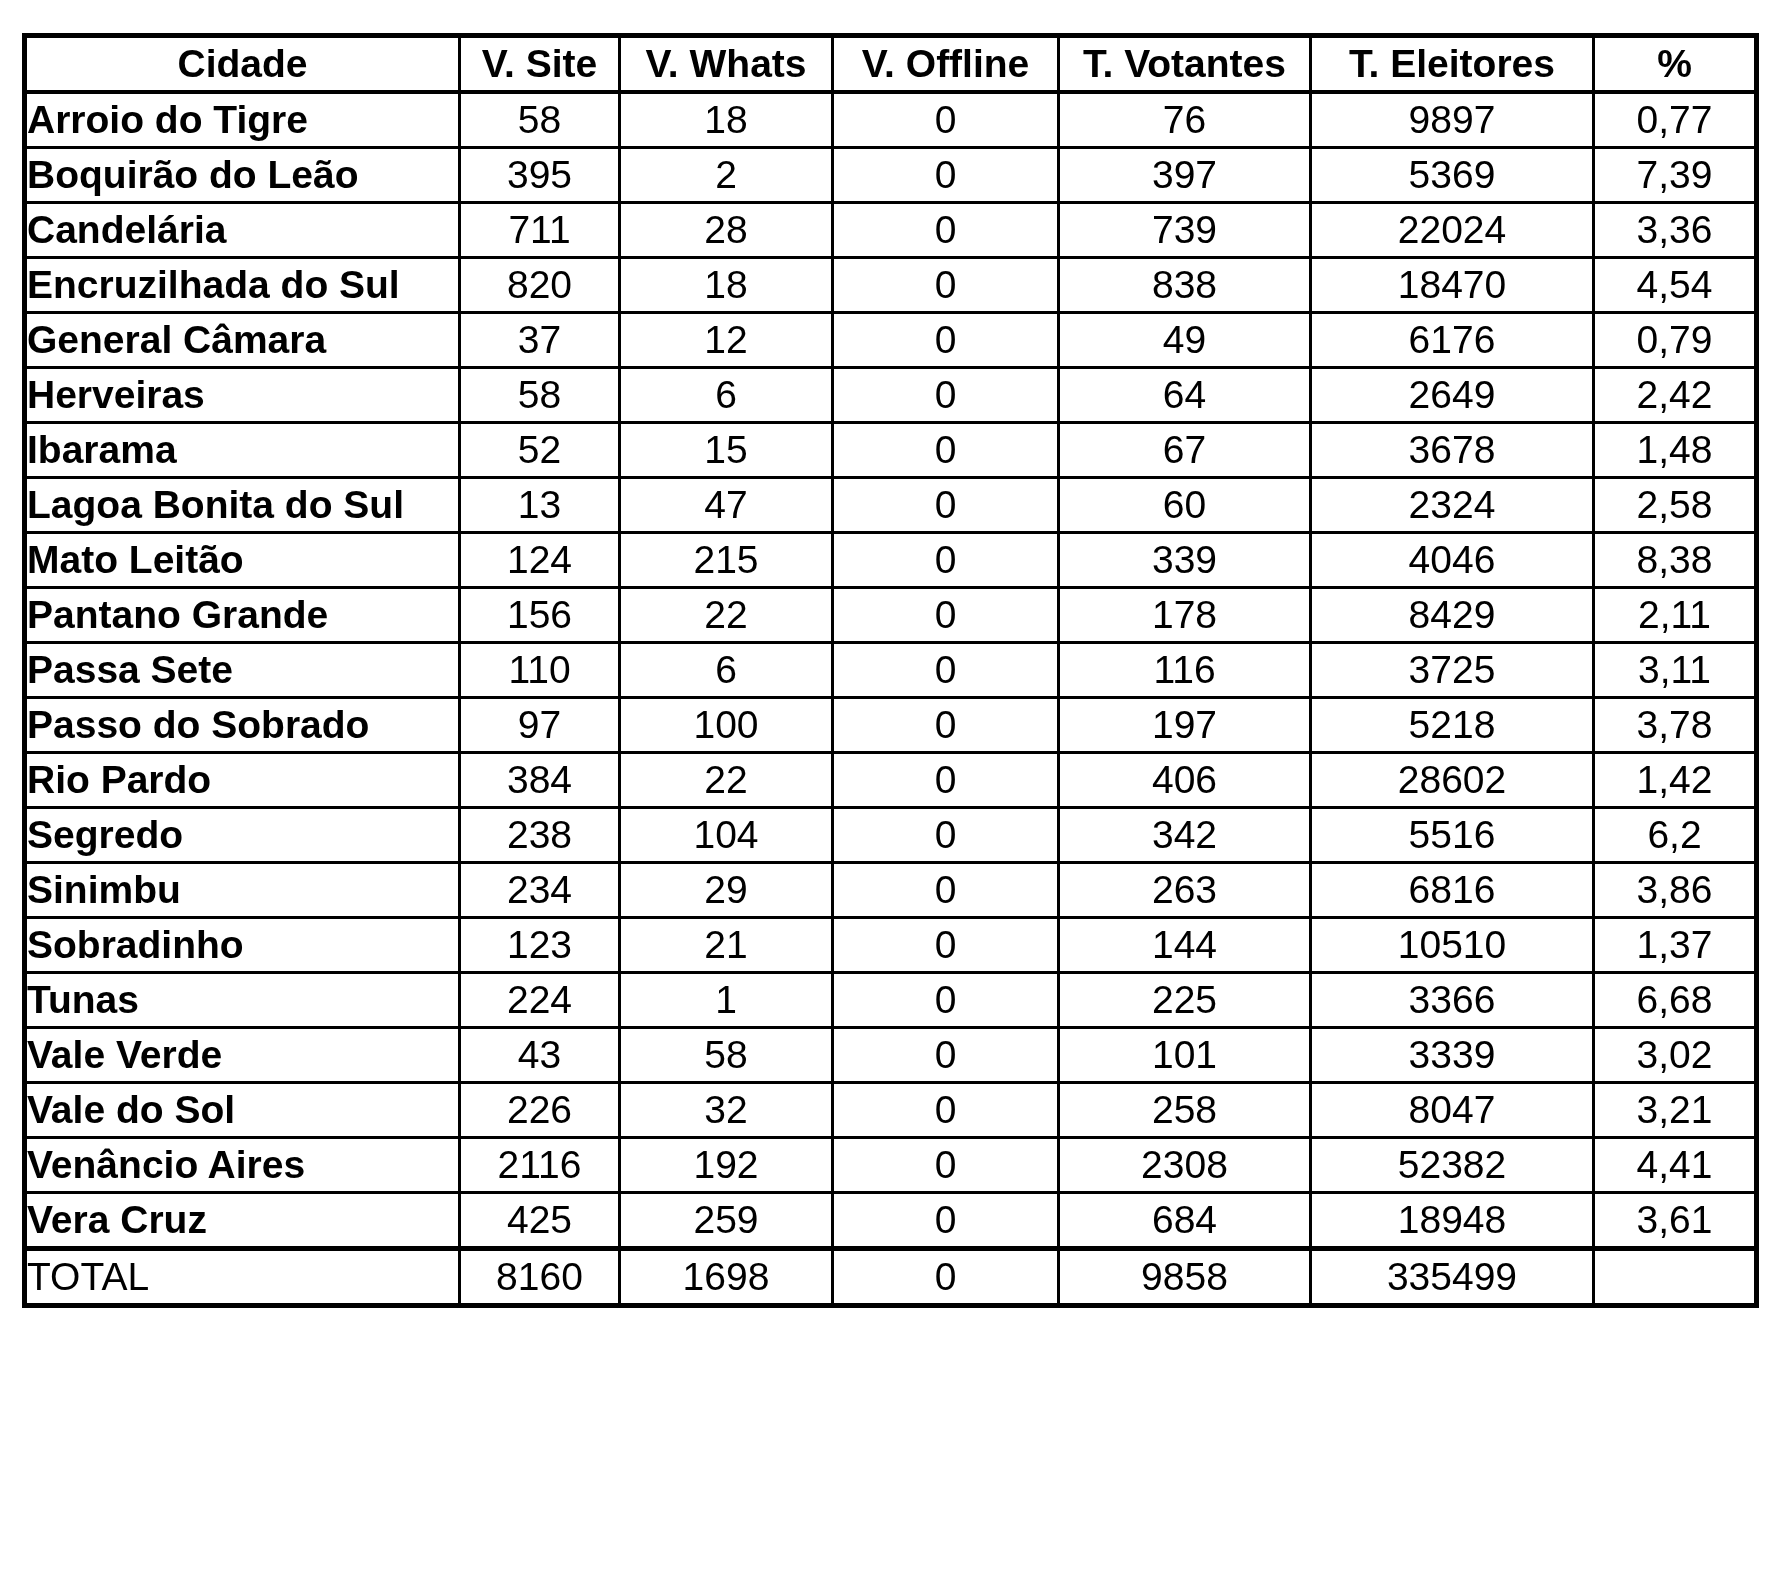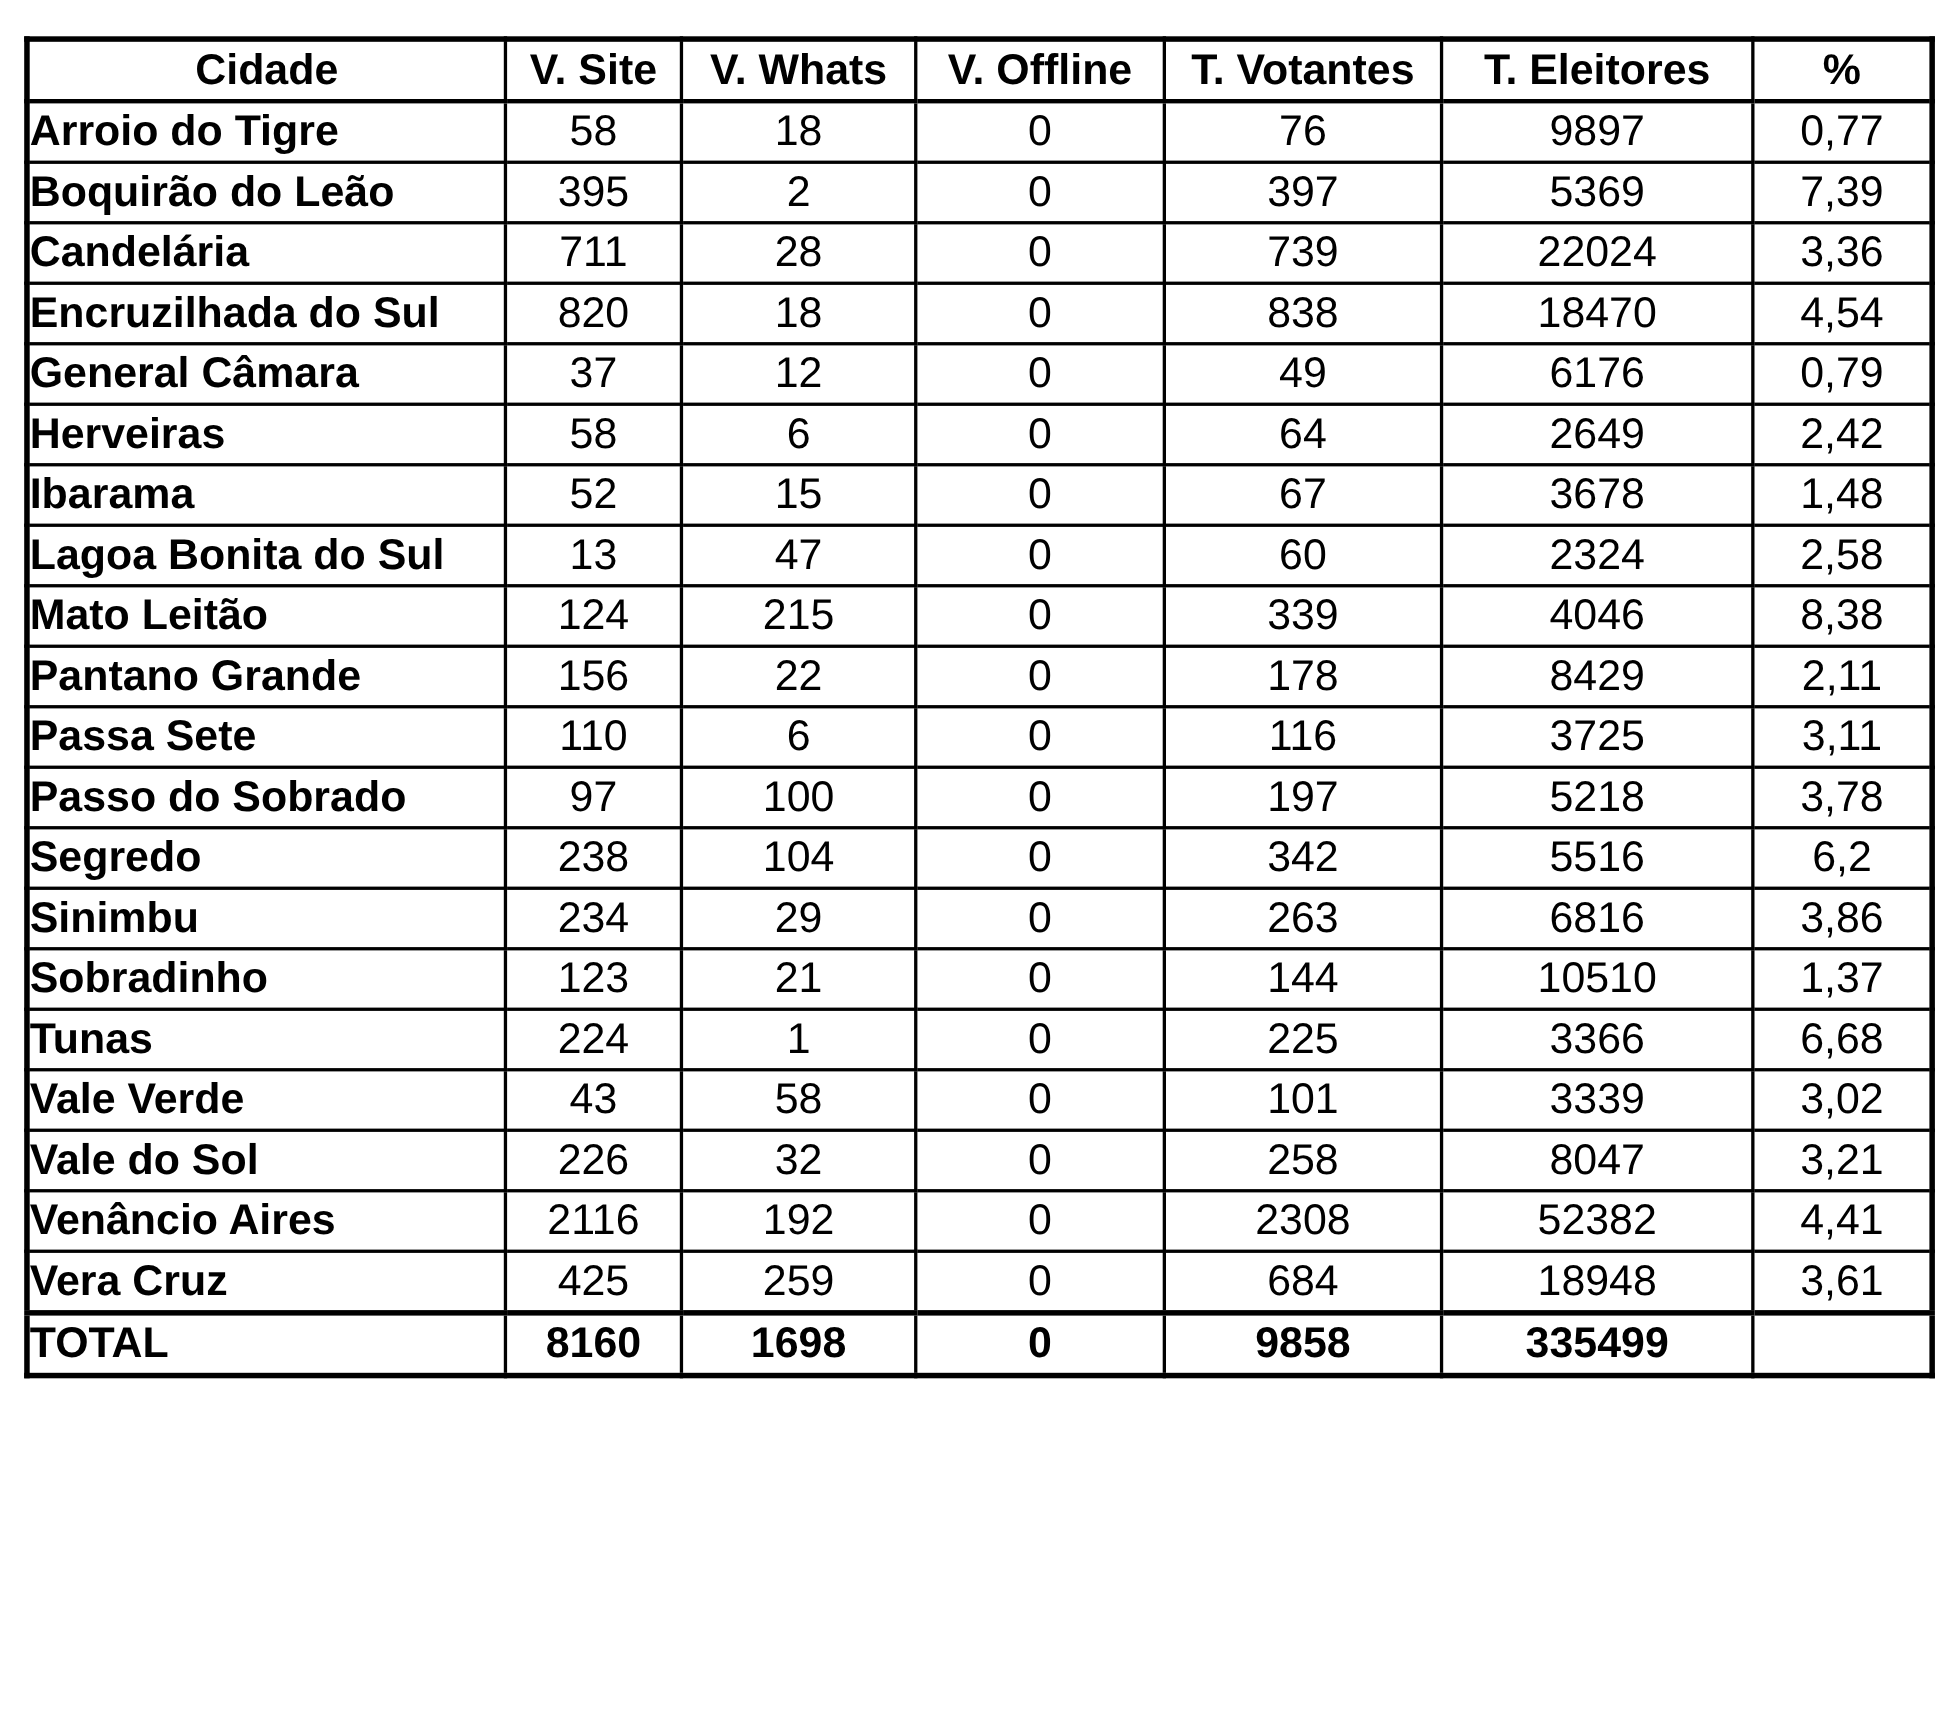--- a/index.html
+++ b/index.html
@@ -42,21 +42,21 @@
   }
   td.city {
     text-align: left;
     padding-left: 10px;
     font-weight: bold;
   }
   td.num {
     text-align: center;
   }
   tr.total-row td {
-    font-weight: bold;
+    font-weight: normal;
     border-top: 5px solid #000000;
   }
   
   col.c-cidade    { width: 435px; }
   col.c-site      { width: 160px; }
   col.c-whats     { width: 213px; }
   col.c-offline   { width: 226px; }
   col.c-votantes  { width: 252px; }
   col.c-eleitores { width: 283px; }
   col.c-pct       { width: 163px; }
@@ -189,20 +189,29 @@
         <tr>
           <td class="city">Passo do Sobrado</td>
           <td class="num">97</td>
           <td class="num">100</td>
           <td class="num">0</td>
           <td class="num">197</td>
           <td class="num">5218</td>
           <td class="num">3,78</td>
         </tr>
         <tr>
+          <td class="city">Rio Pardo</td>
+          <td class="num">384</td>
+          <td class="num">22</td>
+          <td class="num">0</td>
+          <td class="num">406</td>
+          <td class="num">28602</td>
+          <td class="num">1,42</td>
+        </tr>
+        <tr>
           <td class="city">Segredo</td>
           <td class="num">238</td>
           <td class="num">104</td>
           <td class="num">0</td>
           <td class="num">342</td>
           <td class="num">5516</td>
           <td class="num">6,2</td>
         </tr>
         <tr>
           <td class="city">Sinimbu</td>

